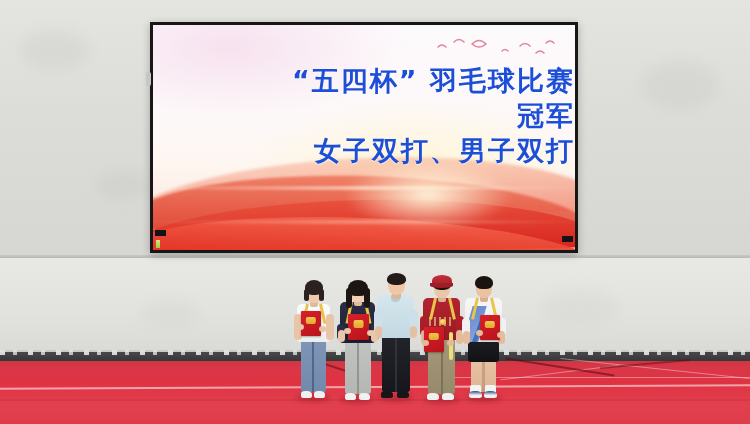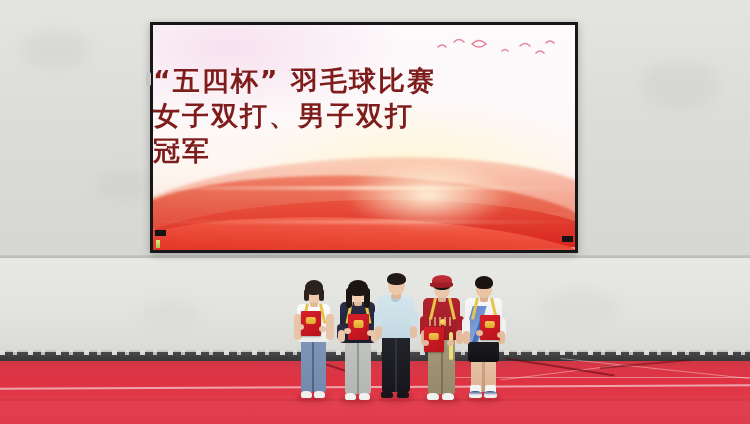--- a/index.html
+++ b/index.html
@@ -49,22 +49,22 @@
   .w3{bottom:-2px;height:52px;background:linear-gradient(180deg,#e8513c,#d8251f);
       transform:rotate(-1.2deg);}
   .w4{bottom:-14px;height:46px;background:linear-gradient(180deg,#f2604a,#e23022);
       transform:rotate(2.2deg);opacity:.95;}
   .wave-glow{position:absolute;left:45%;bottom:20px;width:170px;height:70px;
     background:radial-gradient(ellipse at center,rgba(255,252,226,.95),rgba(255,240,200,0) 70%);
     filter:blur(4px);}
   .wave-streak{position:absolute;left:-5%;width:110%;height:4px;border-radius:50%;
     background:linear-gradient(90deg,rgba(255,220,200,0),rgba(255,226,206,.7),rgba(255,220,200,0));filter:blur(1.2px);}
 
-  .led-text{position:absolute;left:0;top:38px;width:100%;text-align:left;
-    color:#7f1d1d;font-weight:700;letter-spacing:2px;line-height:1.30;
+  .led-text{position:absolute;left:0;top:38px;width:100%;text-align:right;
+    color:#1d4ed8;font-weight:700;letter-spacing:2px;line-height:1.30;
     text-shadow:0 1px 1px rgba(255,255,255,.65);}
   .led-line{display:block;font-size:27px;}
   .led-line.l3{font-size:27px;}
 
   .birds{position:absolute;right:12px;top:8px;width:135px;height:42px;opacity:.85;}
 
   .led-corner{position:absolute;width:11px;height:6px;background:#141417;}
   .led-corner.bl{left:2px;bottom:14px;}
   .led-corner.br{right:2px;bottom:8px;}
   .led-led-green{position:absolute;left:3px;bottom:2px;width:4px;height:8px;
@@ -139,22 +139,22 @@
         <path d="M44 11 q7 -7 14 0 q-7 6 -14 0"></path>
         <path d="M74 18 q3 -3 6 0"></path>
         <path d="M92 13 q5 -5 10 0"></path>
         <path d="M108 20 q4 -4 8 0"></path>
         <path d="M118 10 q4 -4 8 0"></path>
       </g>
     </svg>
 
     <div class="led-text">
       <span class="led-line">“五四杯” 羽毛球比赛</span>
+      <span class="led-line l3">冠军</span>
       <span class="led-line">女子双打、男子双打</span>
-      <span class="led-line l3">冠军</span>
     </div>
 
     <div class="led-corner bl"></div>
     <div class="led-corner br"></div>
     <div class="led-led-green"></div>
   </div>
   <div class="led-sidebtn" style="left:146px;top:72px;"></div>
 
   <div class="shadow" style="left:296px;bottom:22px;width:34px;height:8px;"></div>
   <div class="shadow" style="left:340px;bottom:20px;width:34px;height:8px;"></div>

